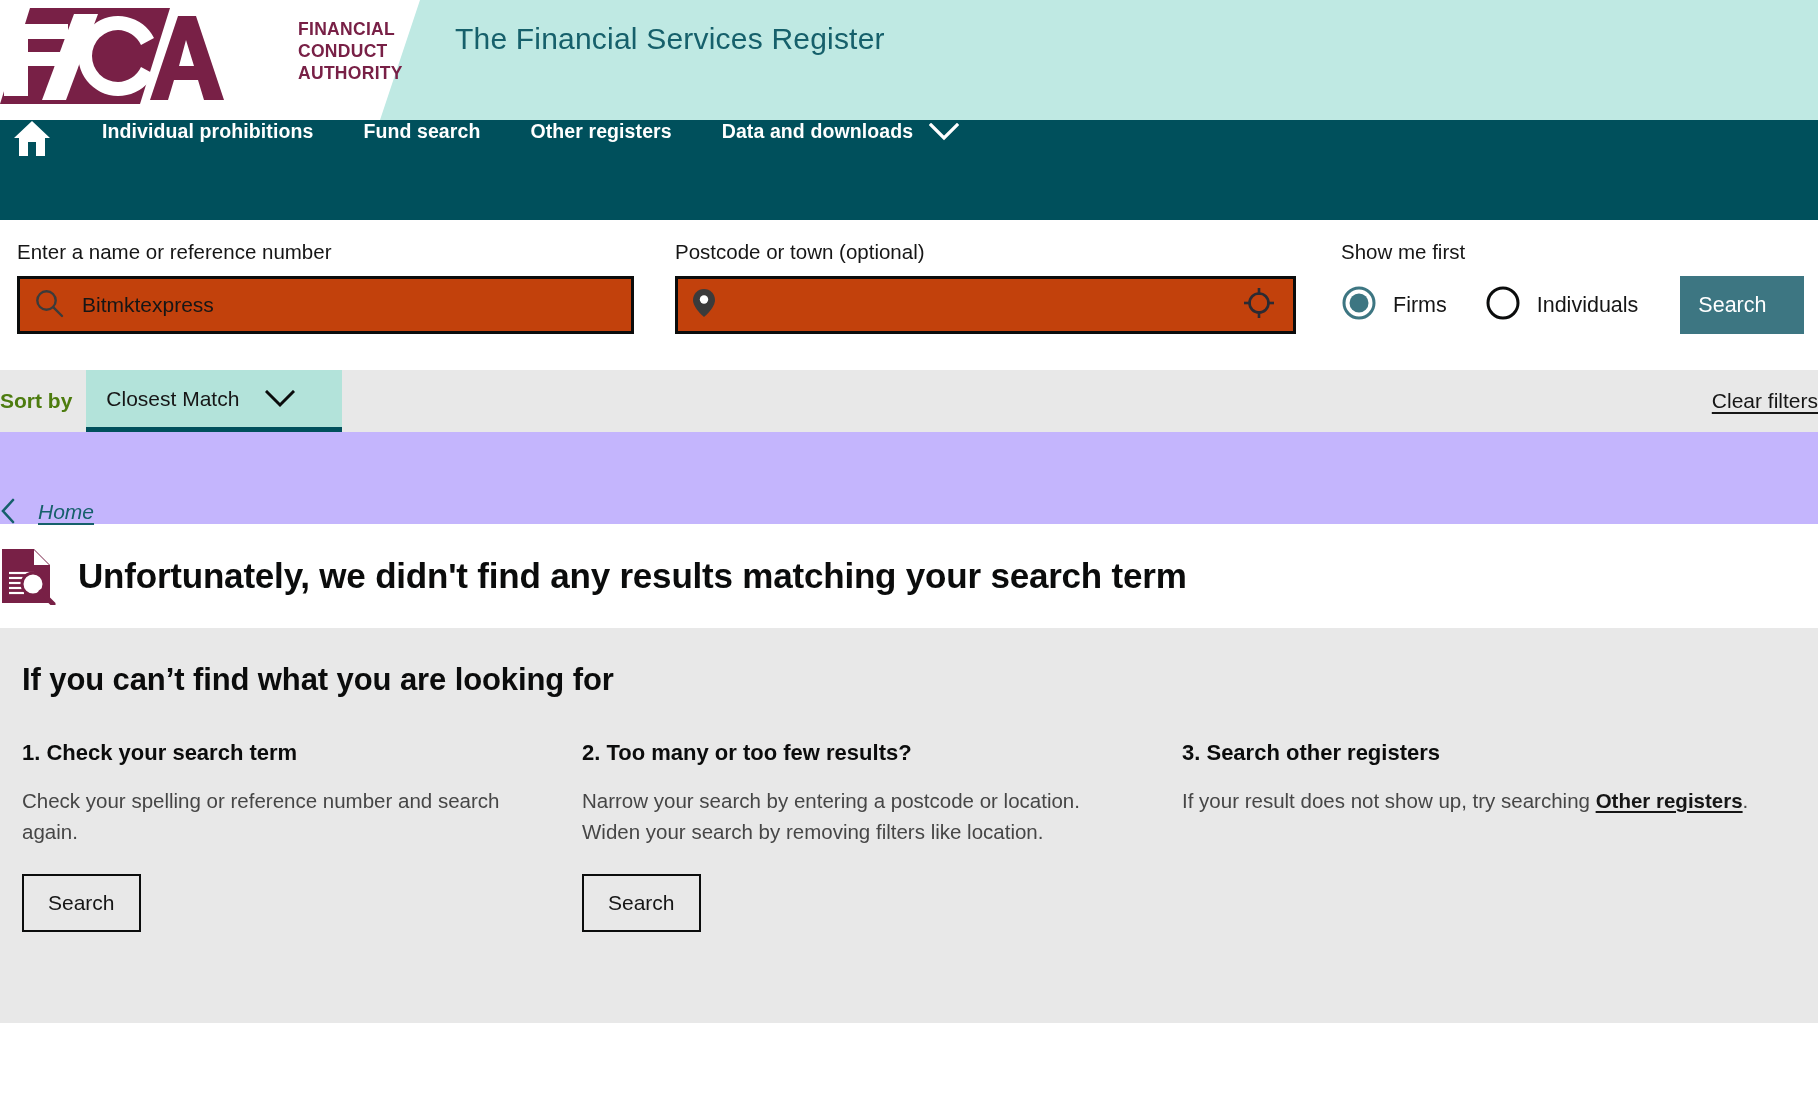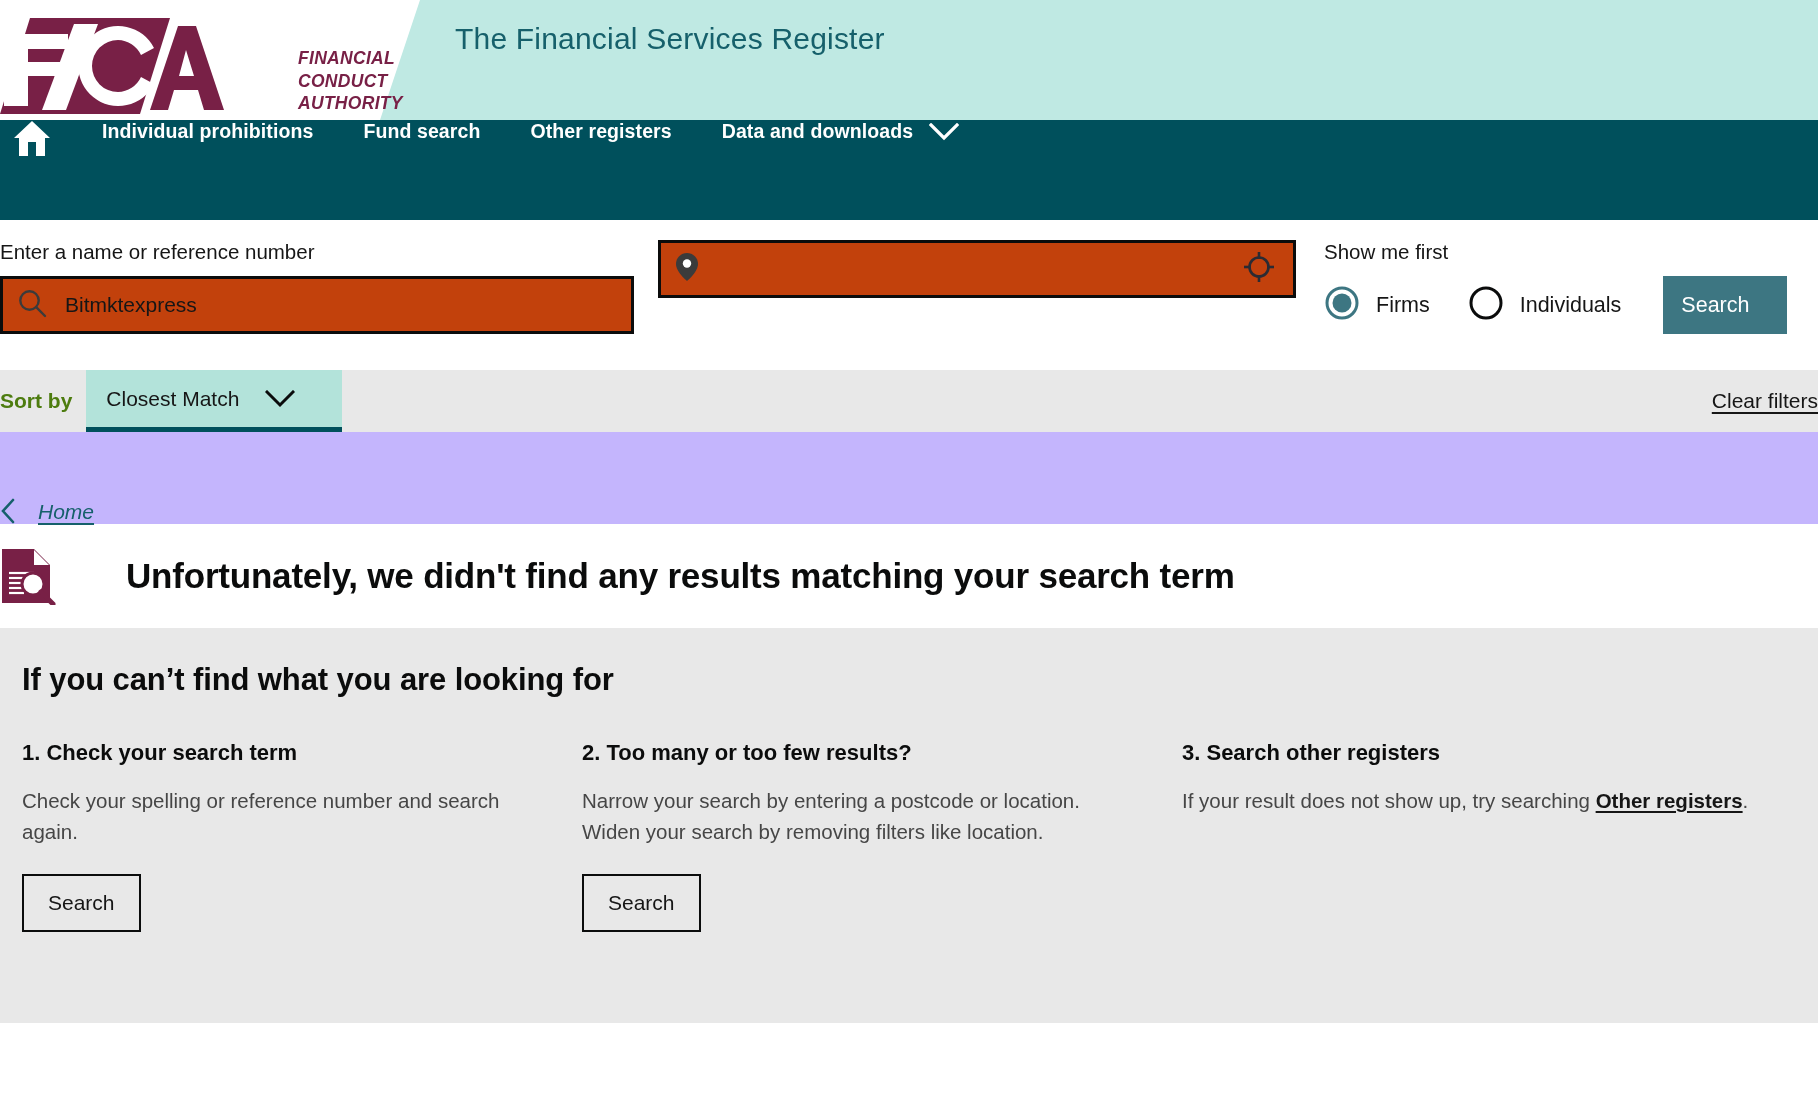--- a/index.html
+++ b/index.html
@@ -22,25 +22,24 @@
   }
   .masthead-tint {
     position: absolute;
     top: 0; right: 0; bottom: 0;
     left: 380px;
     background: #bfe9e3;
     clip-path: polygon(40px 0, 100% 0, 100% 100%, 0 100%);
   }
   .logo {
     position: absolute;
-    left: 0; top: 14px;
-    display: flex;
-    align-items: flex-end;
+    left: 0; top: 8px;
+    display: flex;
+    align-items: flex-start;
     height: 100px;
-    font-style: italic;
   }
   .logo-mark { display: block; }
   .logo-words {
     margin-left: 8px;
     margin-top: 10px;
     color: #782046;
     font-weight: bold;
     font-size: 17.5px;
     line-height: 1.27;
     letter-spacing: 0.3px;
@@ -84,21 +83,21 @@
   .caret { margin-left: 16px; display: inline-flex; }
 
   
   .searchbar {
     background: #ffffff;
     padding: 20px 0 0 0;
     display: flex;
     align-items: flex-start;
     height: 150px;
   }
-  .field { padding-left: 0; }
+  .field { padding-left: 17px; }
   .field-label {
     font-size: 20.5px;
     color: #161616;
     margin-bottom: 12px;
     white-space: nowrap;
   }
   .input-box {
     height: 58px;
     border: 3px solid #0b0c0c;
     background: #c2410c;
@@ -205,21 +204,20 @@
     height: 104px;
     background: #ffffff;
   }
   .result-icon { margin-right: 22px; display: inline-flex; }
   .result-title {
     font-size: 35px;
     font-weight: bold;
     color: #0b0c0c;
     letter-spacing: -0.2px;
     white-space: nowrap;
-    margin-left: 48px;
   }
 
   
   .help {
     background: #e8e8e8;
     padding: 34px 0 40px 0;
     min-height: 395px;
   }
   .help-title {
     font-size: 31px;
@@ -327,20 +325,21 @@
         <svg width="30" height="30" viewBox="0 0 30 30">
           <circle cx="12.5" cy="12.5" r="9.2" stroke="#3b3b3b" stroke-width="2.4" fill="none"></circle>
           <line x1="19.2" y1="19.2" x2="28" y2="28" stroke="#3b3b3b" stroke-width="2.4" stroke-linecap="round"></line>
         </svg>
       </span>
       <span class="input-text">Bitmktexpress</span>
     </div>
   </div>
 
   <div class="field f-loc">
+    <div class="field-label">Postcode or town (optional)</div>
     <div class="input-box">
       <span class="loc-left">
         <span>
           <svg width="24" height="30" viewBox="0 0 24 30">
             <path d="M12 1 C5.9 1 1 5.9 1 12 C1 20 12 29 12 29 C12 29 23 20 23 12 C23 5.9 18.1 1 12 1 Z" fill="#3b3b3b"></path>
             <circle cx="12" cy="11.5" r="4.2" fill="#ffffff"></circle>
           </svg>
         </span>
         <span class="input-text"></span>
       </span>

